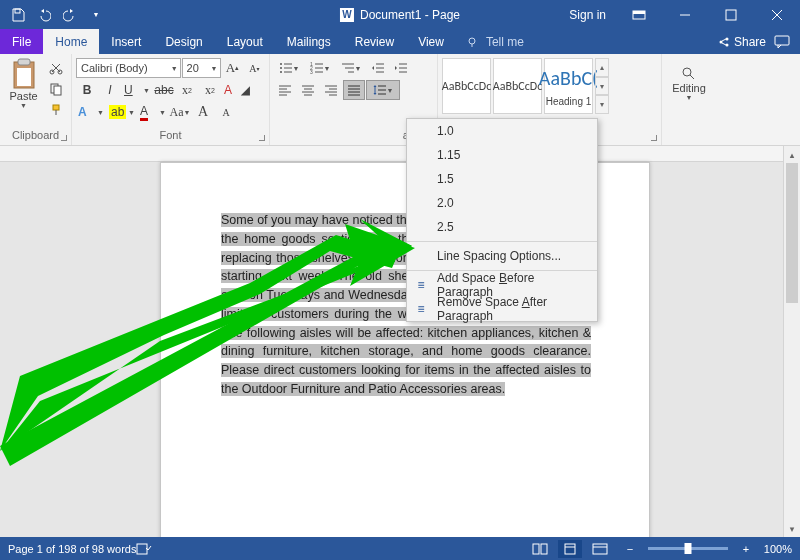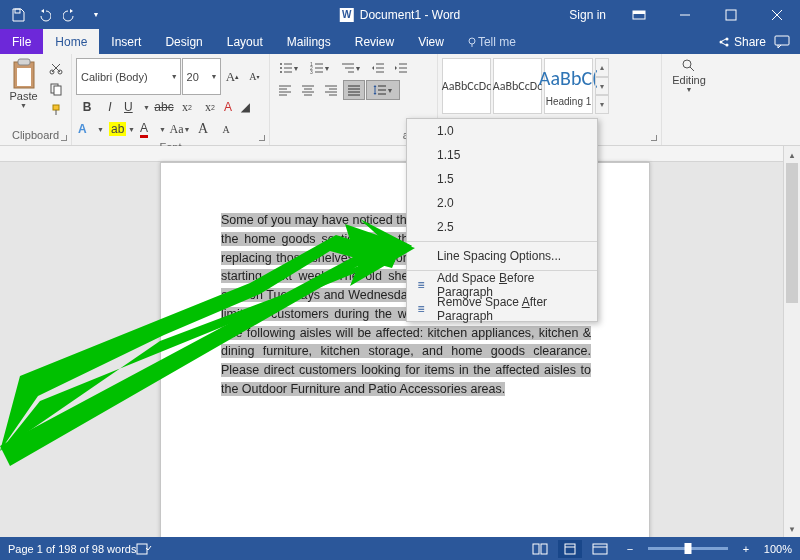--- a/index.html
+++ b/index.html
@@ -14,59 +14,59 @@
 .title-center .wicon { width: 14px; height: 14px; background: #fff; color: #2b579a; font-size: 10px; font-weight: bold; display: flex; align-items: center; justify-content: center; }
 .title-right { margin-left: auto; display: flex; align-items: center; }
 .signin { padding: 0 10px; cursor: pointer; }
 .winctrl { width: 46px; height: 29px; display: flex; align-items: center; justify-content: center; cursor: pointer; }
 
 
 .tabs { height: 25px; background: #2b579a; display: flex; align-items: stretch; color: #fff; font-size: 12px; }
 .tab { padding: 0 12px; display: flex; align-items: center; cursor: pointer; }
 .tab.file { background: #6d28d9; }
 .tab.active { background: #f3f3f3; color: #2b579a; }
-.tellme { display: flex; align-items: center; color: #c9d8ef; padding: 0 10px; gap: 0; }
+.tellme { display: flex; align-items: center; color: #c9d8ef; padding: 0 10px; gap: 8px; }
 .tabs-right { margin-left: auto; display: flex; align-items: center; gap: 8px; padding-right: 10px; }
 .share { display: flex; align-items: center; gap: 4px; cursor: pointer; }
 
 
 .ribbon { height: 92px; background: #f3f3f3; border-bottom: 1px solid #d4d4d4; display: flex; font-size: 11px; color: #444; }
 .group { border-right: 1px solid #e1e1e1; padding: 2px 4px; display: flex; flex-direction: column; position: relative; }
 .group-label { text-align: center; font-size: 11px; color: #666; padding: 2px 0; margin-top: auto; }
 .group-body { display: flex; gap: 2px; flex: 1; }
 .dialog-launcher { position: absolute; right: 2px; bottom: 2px; width: 12px; height: 12px; cursor: pointer; }
 .dialog-launcher::after { content: ""; position: absolute; right: 2px; bottom: 2px; width: 5px; height: 5px; border-right: 1px solid #888; border-bottom: 1px solid #888; }
 
 .paste-big { width: 40px; display: flex; flex-direction: column; align-items: center; cursor: pointer; padding-top: 2px; }
 .paste-big .clipboard { width: 28px; height: 32px; }
 .smallbtns { display: flex; flex-direction: column; gap: 1px; padding-top: 2px; }
 .sbtn { width: 22px; height: 20px; display: flex; align-items: center; justify-content: center; cursor: pointer; }
 
 .font-group .row { display: flex; align-items: center; gap: 1px; }
-.combo { height: 37px; background: #fff; border: 1px solid #ababab; display: flex; align-items: center; padding: 0 2px 0 4px; font-size: 11px; cursor: pointer; }
+.combo { height: 20px; background: #fff; border: 1px solid #ababab; display: flex; align-items: center; padding: 0 2px 0 4px; font-size: 11px; cursor: pointer; }
 .combo .arrow { margin-left: auto; }
 .fname { width: 108px; }
 .fsize { width: 40px; }
 .ibtn { width: 22px; height: 20px; display: flex; align-items: center; justify-content: center; cursor: pointer; font-size: 12px; font-family: "Times New Roman", serif; }
 .ibtn.split { width: 30px; justify-content: space-between; padding: 0 2px; }
 
 .para-group .row { display: flex; align-items: center; gap: 1px; }
 .pbtn { width: 22px; height: 20px; display: flex; align-items: center; justify-content: center; cursor: pointer; }
 .pbtn.active { background: #c5c5c5; border: 1px solid #969696; }
 .pbtn.split { width: 30px; }
 
 .styles-group .gallery { display: flex; gap: 2px; padding-top: 2px; }
 .style-item { width: 49px; height: 56px; border: 1px solid #d4d4d4; background: #fff; display: flex; flex-direction: column; align-items: center; justify-content: center; cursor: pointer; }
 .style-prev { font-family: Calibri, sans-serif; font-size: 12px; }
 .style-prev.h1 { color: #2e74b5; font-size: 20px; }
 .style-name { font-size: 10px; margin-top: 6px; color: #444; }
 .gallery-nav { width: 14px; display: flex; flex-direction: column; }
 .gallery-nav div { flex: 1; border: 1px solid #d4d4d4; display: flex; align-items: center; justify-content: center; cursor: pointer; font-size: 8px; color: #666; }
 
-.editing-group { padding-top: 4px; }
+.editing-group { padding-top: 12px; }
 .editing-btn { display: flex; flex-direction: column; align-items: center; cursor: pointer; width: 46px; }
 
 
 .docarea { position: absolute; top: 146px; left: 0; right: 17px; bottom: 23px; background: #e6e6e6; overflow: hidden; }
 .ruler { height: 16px; background: #f4f4f4; border-bottom: 1px solid #d4d4d4; }
 .page { position: absolute; top: 16px; left: 160px; width: 490px; height: 620px; background: #fff; box-shadow: 0 0 4px rgba(0,0,0,0.2); border: 1px solid #c6c6c6; }
 .doctext { position: absolute; top: 48px; left: 60px; width: 370px; font-family: Calibri, sans-serif; font-size: 12.5px; color: #222; line-height: 1.5; }
 .doctext span.sel { background: #bfbfbf; }
 
 
@@ -119,21 +119,21 @@
           <path d="M5 3a5 5 0 1 0 5 5" fill="none" stroke="#fff"></path>
           <path d="M10 3L7 1v4z" fill="#fff"></path>
         </svg>
       </div>
     <div class="qat-btn">
         <span class="tri" style="color:#fff">▼</span>
       </div>
   </div>
   <div class="title-center">
     <div class="wicon">W</div>
-    <span>Document1 - Word</span>
+    <span>Document1 - Page</span>
   </div>
   <div class="title-right">
     <div class="signin">Sign in</div>
     <div class="winctrl">
         <svg width="14" height="10">
           <rect x="1" y="1" width="12" height="8" fill="none" stroke="#fff"></rect>
           <rect x="1" y="1" width="12" height="3" fill="#fff"></rect>
         </svg>
       </div>
     <div class="winctrl">

